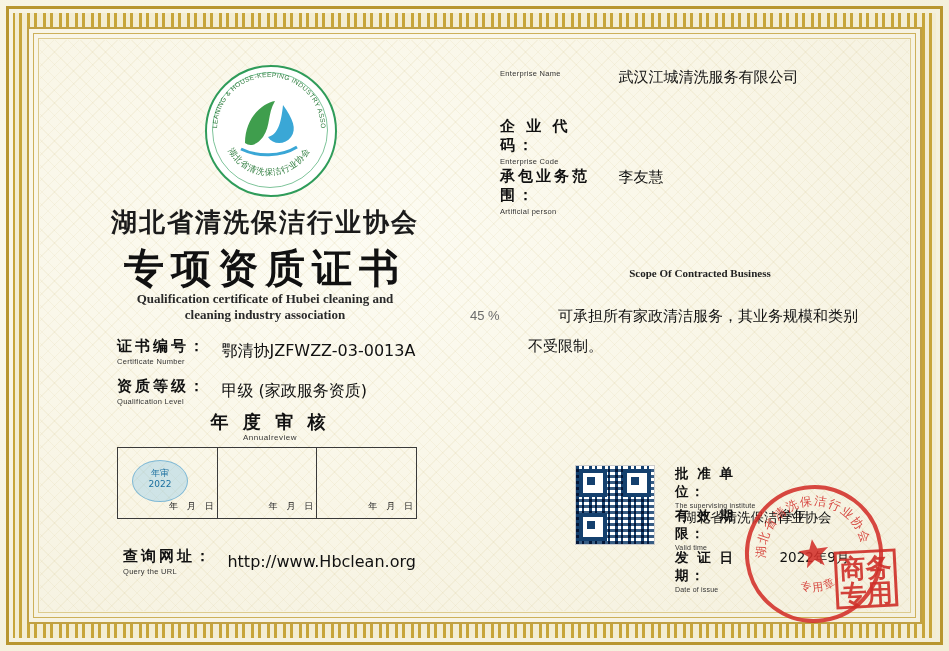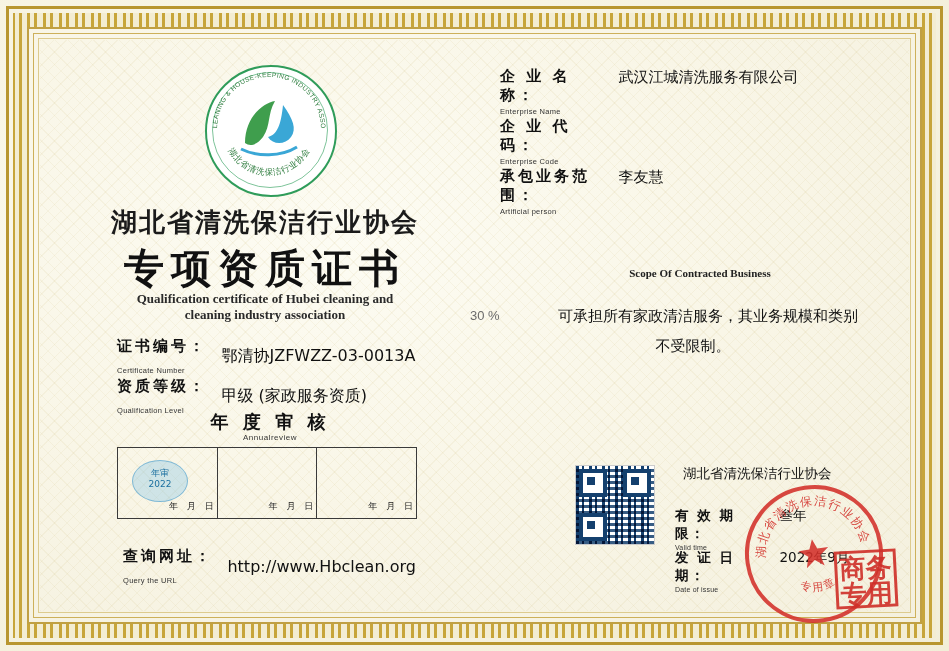--- a/index.html
+++ b/index.html
@@ -94,21 +94,21 @@
   .field-row{
     position:absolute;text-align:left;
   }
   .f-label{
     display:inline-block;vertical-align:middle;
     font-size:15px;color:#111;letter-spacing:3px;font-weight:bold;
     font-family:"DejaVu Sans","Liberation Sans",sans-serif;
   }
   .f-label-en{
     display:block;font-size:7.5px;letter-spacing:.3px;color:#333;
-    font-weight:normal;margin-top:10px;font-family:"Liberation Sans",sans-serif;
+    font-weight:normal;margin-top:1px;font-family:"Liberation Sans",sans-serif;
   }
   .f-value{
     display:inline-block;vertical-align:middle;
     font-size:16px;color:#111;margin-left:10px;
     font-family:"DejaVu Sans","Liberation Sans",sans-serif;
   }
   .annual-title{
     position:absolute;left:150px;top:365px;width:150px;text-align:center;
     font-size:18px;font-weight:bold;color:#111;letter-spacing:4px;
     font-family:"DejaVu Sans","Liberation Sans",sans-serif;
@@ -167,21 +167,20 @@
     font-family:"DejaVu Sans","Liberation Sans",sans-serif;
   }
   .scope-title-en{
     position:absolute;left:50px;top:222px;width:300px;text-align:center;
     font-size:11px;color:#222;font-family:"Liberation Serif",serif;font-weight:bold;
   }
   .scope-body{
     position:absolute;left:28px;top:256px;width:330px;
     font-size:15px;color:#111;line-height:30px;
     font-family:"DejaVu Sans","Liberation Sans",sans-serif;
-    text-align:center;
   }
   .scope-body .indent{display:inline-block;width:30px;}
   .watermark-pct{
     position:absolute;left:-30px;top:263px;
     font-size:13px;color:#6b6b6b;
   }
   .qr{
     position:absolute;left:75px;top:420px;width:78px;height:78px;
     background:#fff;
     background-image:
@@ -315,21 +314,20 @@
           <span class="f-label-en">Query the URL</span>
         </span>
         <span class="f-value">http://www.Hbclean.org</span>
       </div>
     </div>
 
     <div class="right">
 
       <div class="r-field" style="top:22px;">
         <span class="r-label">
-          <span>企 业 名 称：</span>
           <span class="r-label-en">Enterprise Name</span>
         </span>
         <span class="r-value">武汉江城清洗服务有限公司</span>
       </div>
 
       <div class="r-field" style="top:72px;">
         <span class="r-label">
           <span>企 业 代 码：</span>
           <span class="r-label-en">Enterprise Code</span>
         </span>
@@ -338,40 +336,44 @@
       <div class="r-field" style="top:122px;">
         <span class="r-label">
           <span>承包业务范围：</span>
           <span class="r-label-en">Artificial person</span>
         </span>
         <span class="r-value">李友慧</span>
       </div>
 
       <div class="scope-title-en">Scope Of Contracted Business</div>
 
-      <div class="watermark-pct">30 %</div>
+      <div class="watermark-pct">45 %</div>
 
       <div class="scope-body">
         <div><span class="indent"></span><span>可承担所有家政清洁服务，其业务规模和类别</span></div>
         <div>不受限制。</div>
       </div>
 
       <div class="qr">
         <div class="eye e1">
             <i></i>
           </div>
         <div class="eye e2">
             <i></i>
           </div>
         <div class="eye e3">
             <i></i>
           </div>
       </div>
 
       <div class="bottom-field" style="top:420px;">
+        <span class="b-label">
+          <span>批 准 单 位：</span>
+          <span class="b-label-en">The supervising institute</span>
+        </span>
         <span class="b-value">湖北省清洗保洁行业协会</span>
       </div>
 
       <div class="bottom-field" style="top:462px;">
         <span class="b-label">
           <span>有 效 期 限：</span>
           <span class="b-label-en">Valid time</span>
         </span>
         <span class="b-value">叁年</span>
       </div>

